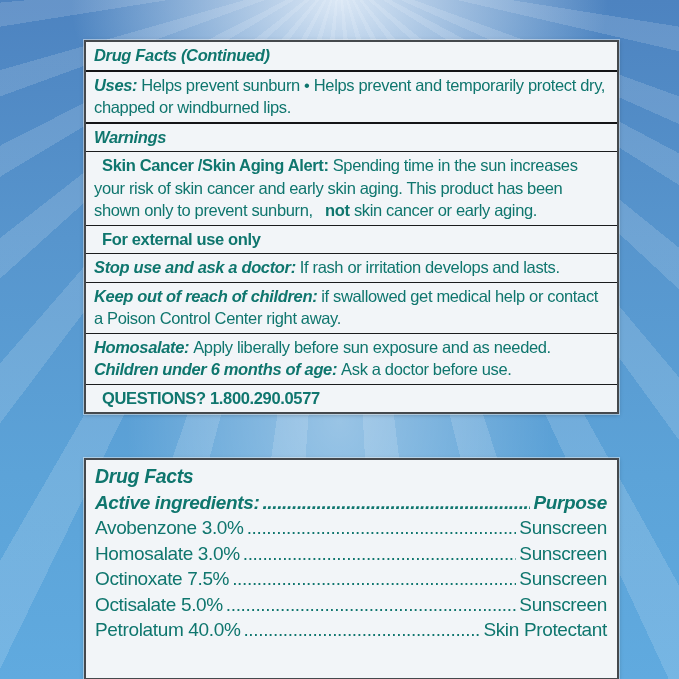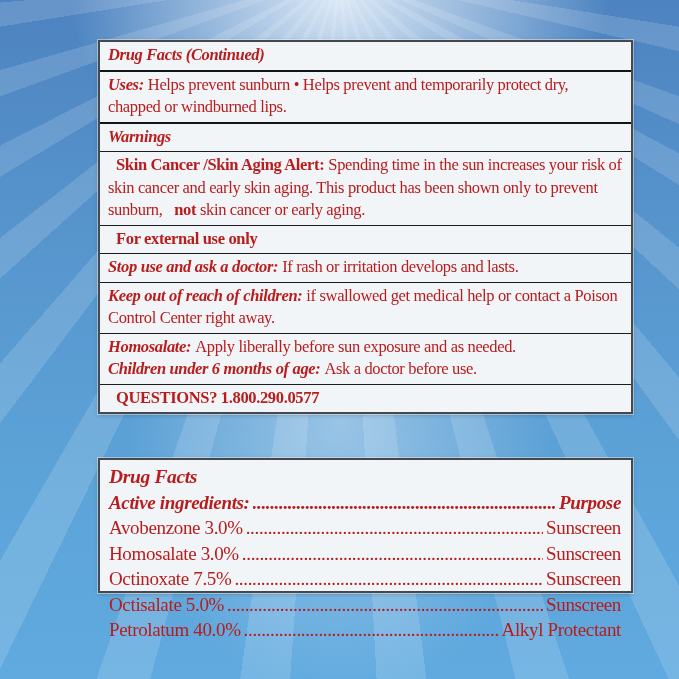--- a/index.html
+++ b/index.html
@@ -6,37 +6,36 @@
   body{
     width:679px;height:679px;overflow:hidden;position:relative;
     font-family:"Liberation Sans",sans-serif;
     background:
       radial-gradient(ellipse 55% 38% at 50% 0%, rgba(245,250,255,.85), rgba(235,245,253,.35) 45%, rgba(255,255,255,0) 72%),
       radial-gradient(ellipse 42% 55% at 50% 62%, rgba(255,255,255,.38), rgba(255,255,255,0) 75%),
       repeating-conic-gradient(from 118deg at 50% -4%, rgba(255,255,255,.14) 0deg 4deg, rgba(255,255,255,0) 4deg 11deg),
       linear-gradient(180deg,#4d83c0 0%,#5795cd 35%,#5ca3d8 70%,#60aadf 100%);
   }
   .panel{
-    position:absolute;left:98px;width:535px;box-sizing:border-box;
+    position:absolute;left:84px;width:535px;box-sizing:border-box;
     background:#f2f5f8;border:2px solid #45494d;
     box-shadow:0 0 0 1px rgba(255,255,255,.45), 0 1px 4px rgba(0,0,0,.25);
-    color:#b91c1c;
-    font-family:Liberation Serif, serif;
+    color:#0f766e;
   }
   
   .panel.top{top:40px;min-height:370px;font-size:16.5px;line-height:22.5px;letter-spacing:-.35px;}
   .sec{padding:2px 8px 3px 8px;}
   .rule{border-top:1.6px solid #1b1c1e;}
   .rule-thick{border-top:2px solid #141517;}
   .bi{font-weight:bold;font-style:italic;}
   .b{font-weight:bold;margin-left:8px;}
   .lbl{margin-right:4px;}
   .sub{margin:0;}
   
-  .panel.bottom{top:458px;height:135px;font-size:19px;line-height:25.5px;letter-spacing:-.35px;padding:4px 10px 4px 9px;}
+  .panel.bottom{top:458px;height:222px;font-size:19px;line-height:25.5px;letter-spacing:-.35px;padding:4px 10px 4px 9px;}
   .bp-title{font-weight:bold;font-style:italic;font-size:19.5px;}
   .row{display:flex;align-items:baseline;}
   .name{flex:0 0 auto;white-space:nowrap;}
   .leader{flex:1 1 auto;overflow:hidden;white-space:nowrap;margin:0 3px;}
   .purpose{flex:0 0 auto;white-space:nowrap;text-align:right;}
 </style>
 </head>
 <body>
 
 <div class="panel top">
@@ -115,16 +114,16 @@
 
   <div class="row">
     <span class="name">Octisalate 5.0%</span>
     <span class="leader">......................................................................................................................................................</span>
     <span class="purpose">Sunscreen</span>
   </div>
 
   <div class="row">
     <span class="name">Petrolatum 40.0%</span>
     <span class="leader">......................................................................................................................................................</span>
-    <span class="purpose">Alkyl Protectant</span>
+    <span class="purpose">Skin Protectant</span>
   </div>
 
 </div>
 
 </body></html>

